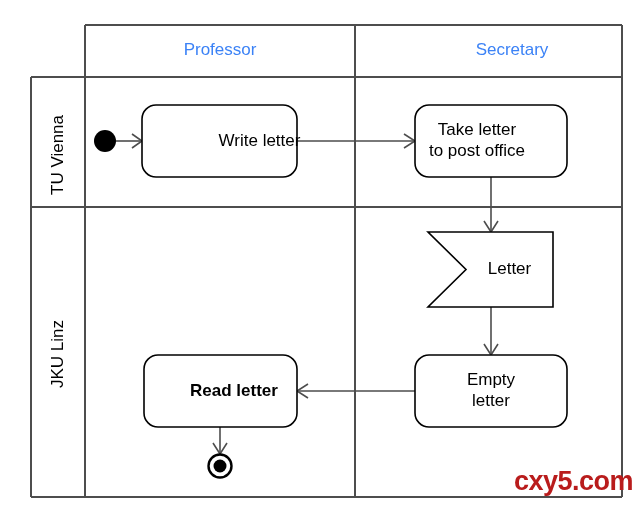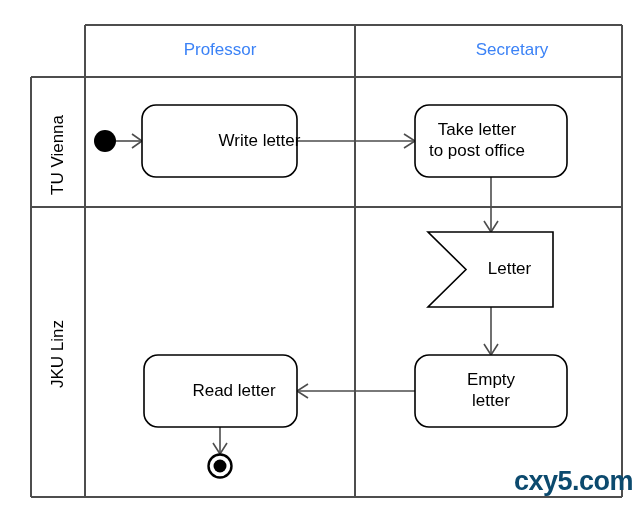--- a/index.html
+++ b/index.html
@@ -42,21 +42,21 @@
   .partition-label {
     position: absolute;
     color: #000000;
     font-family: "Liberation Sans", sans-serif;
     font-size: 17px;
     white-space: nowrap;
     transform-origin: 0 0;
   }
   .watermark {
     position: absolute;
-    color: #0c4a6e;
+    color: #b91c1c;
     font-family: "Liberation Sans", sans-serif;
     font-size: 27px;
     font-weight: bold;
     letter-spacing: -0.5px;
     white-space: nowrap;
   }
 </style>
 </head>
 <body>
 
@@ -138,15 +138,15 @@
 <div class="node-label" style="left:142px; top:130px; width:155px;padding-left:40px;">Write letter</div>
 
 <div class="node-label" style="left:415px; top:119px; width:124px;">Take letter
 to post office</div>
 
 <div class="node-label" style="left:466px; top:258px; width:87px;">Letter</div>
 
 <div class="node-label" style="left:415px; top:369px; width:152px;">Empty
 letter</div>
 
-<div class="node-label" style="left:144px; top:380px; width:180px;">Read letter</div>
+<div class="node-label" style="left:144px; top:380px; width:180px;font-weight:bold;">Read letter</div>
 
 <div class="watermark" style="left:514px; top:466px;">cxy5.com</div>
 
 </body></html>

